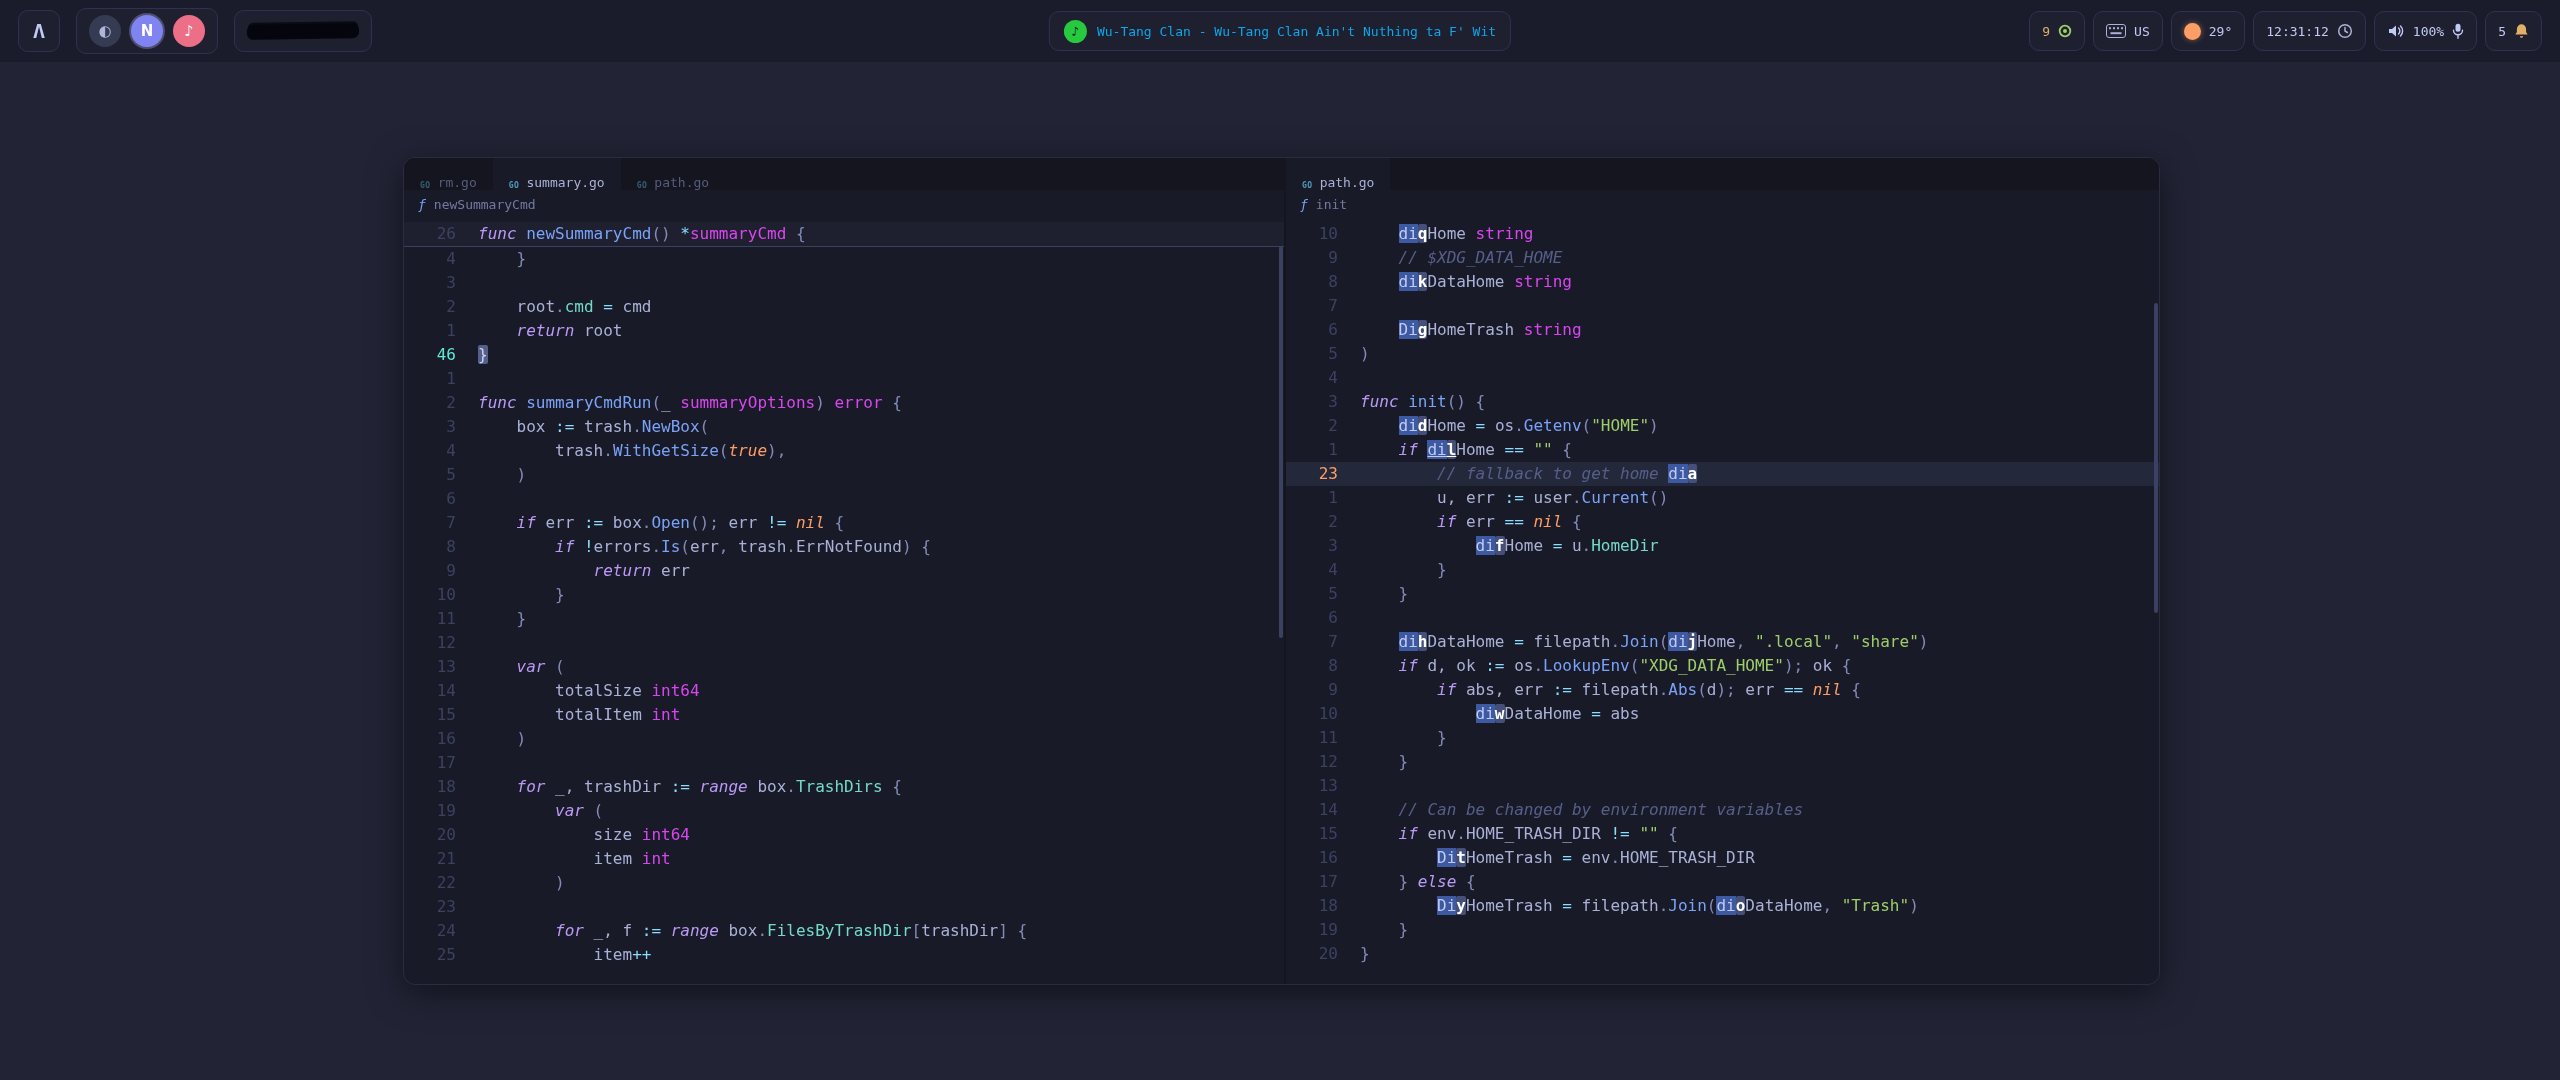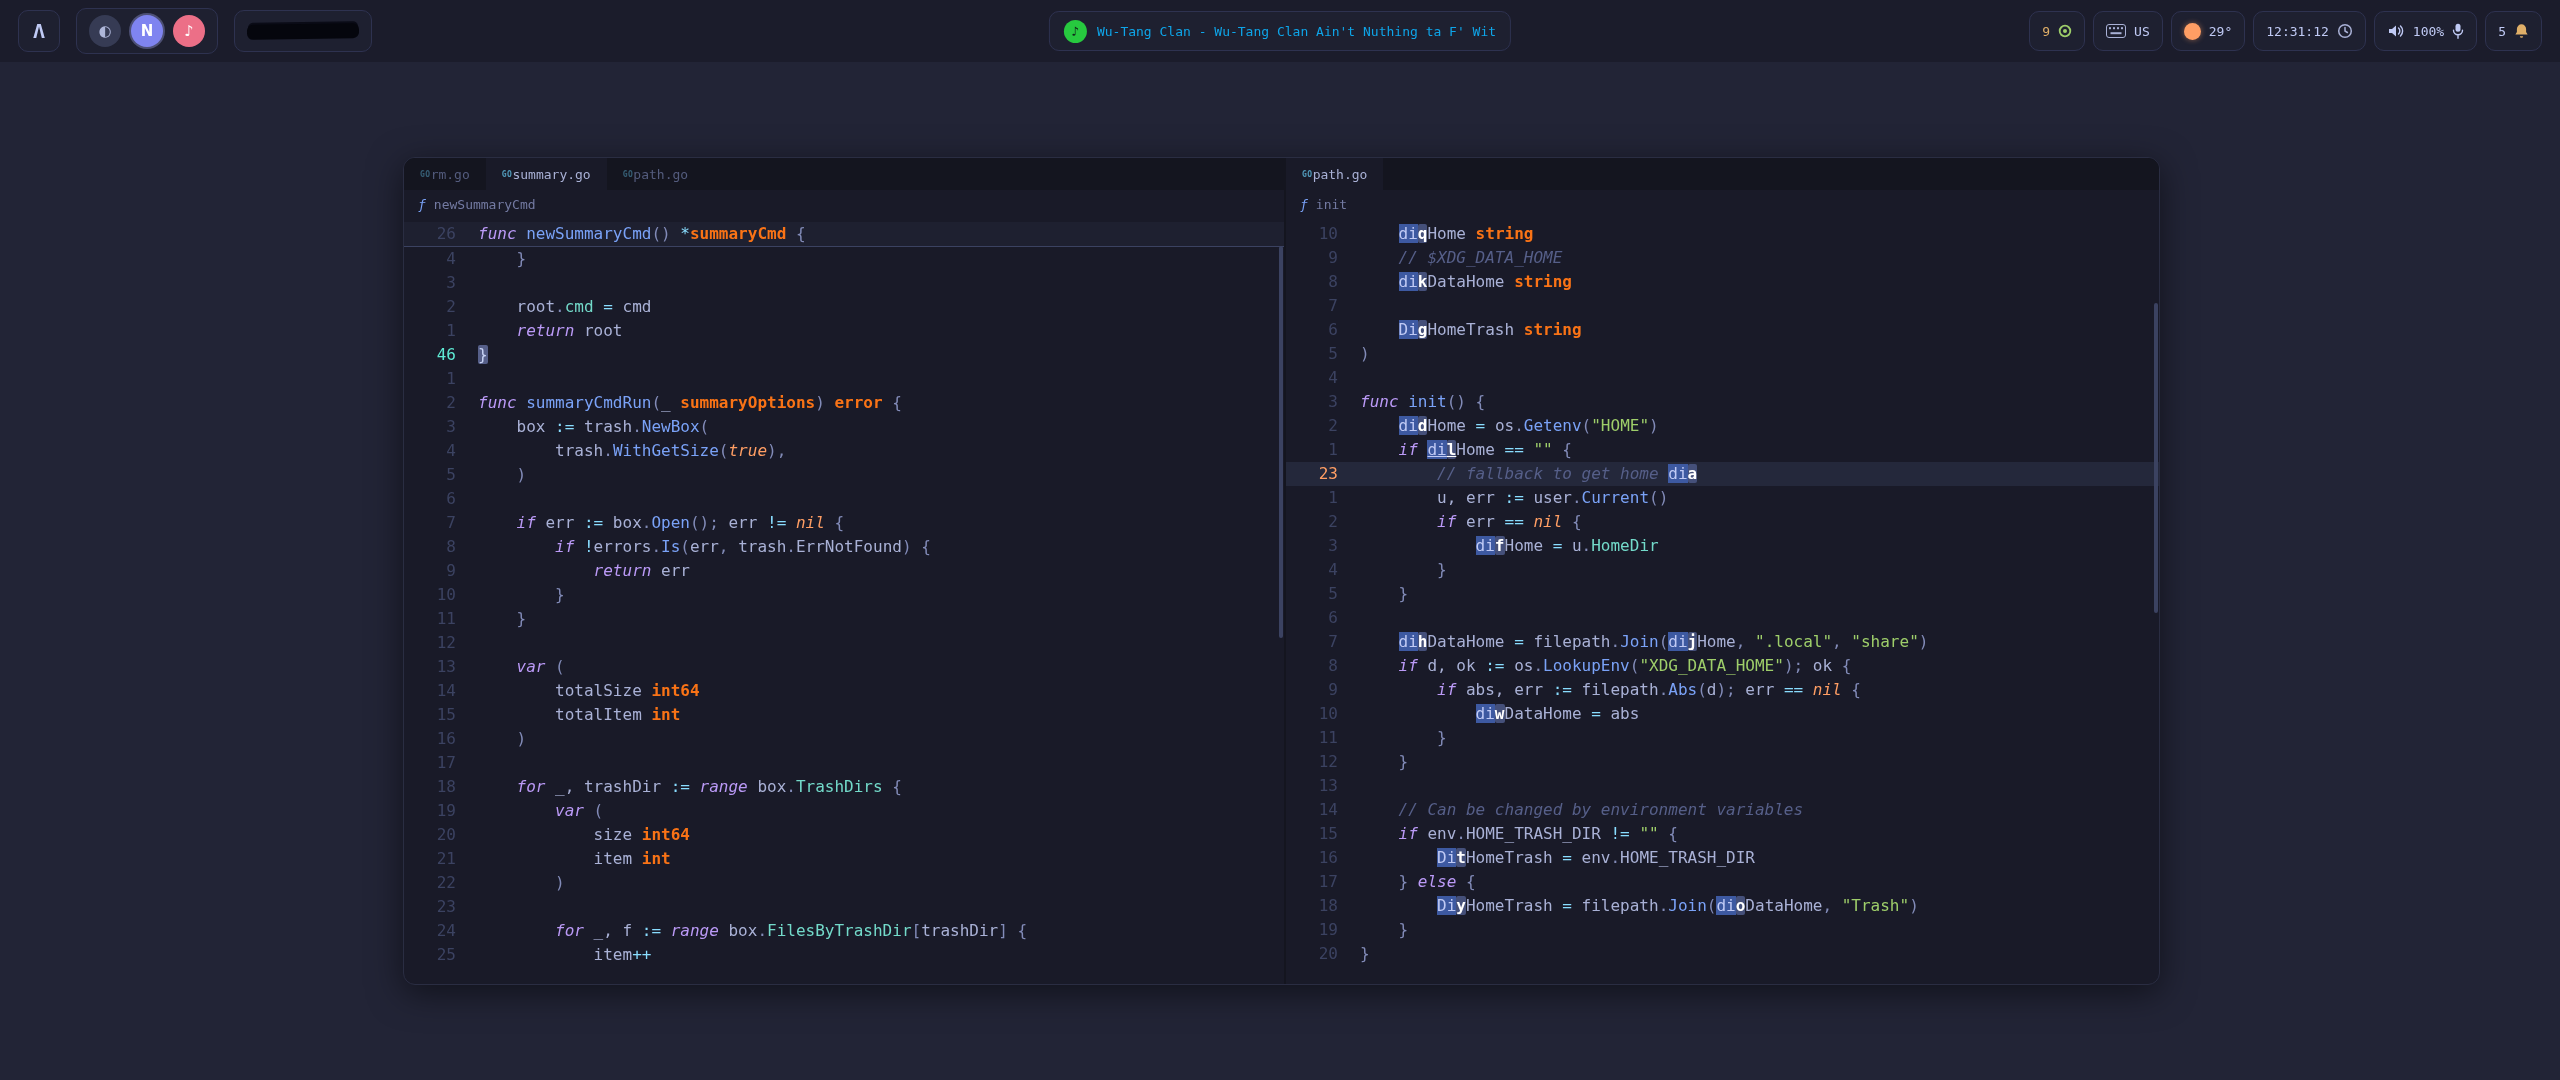--- a/index.html
+++ b/index.html
@@ -48,40 +48,40 @@
   .window{
     position:absolute;left:403px;top:157px;width:1755px;height:826px;
     background:#191a28;border:1px solid #2a2d42;border-radius:12px;overflow:hidden;
     box-shadow:0 8px 34px rgba(0,0,0,.5);
     display:flex;
   }
   .pane{display:flex;flex-direction:column;position:relative;box-sizing:border-box;}
   .pane.p0{width:880px;}
   .pane.p1{flex:1;border-left:2px solid #14151f;}
   .tabs{height:32px;flex:0 0 32px;background:#14151f;display:flex;align-items:stretch;overflow:hidden;}
-  .tab{display:flex;align-items:center;gap:0;padding:0 16px;font-size:13px;color:#545c7e;}
+  .tab{display:flex;align-items:flex-end;gap:7px;padding:0 16px;font-size:13px;color:#545c7e;}
   .tab .goicon{opacity:.55;}
   .tab.active{background:#191a28;color:#a9b1d6;}
   .tab.active .goicon{opacity:1;}
   .goicon{font-size:8px;font-weight:bold;color:#519aba;letter-spacing:.5px;}
   .winbar{height:28px;flex:0 0 28px;display:flex;align-items:center;gap:8px;padding:0 14px;
           font-size:13px;color:#737aa2;}
   .winbar .sym{color:#7aa2f7;font-style:italic;font-size:13px;}
   .code{flex:1;padding-top:4px;font-size:16px;white-space:pre;overflow:hidden;}
   .line{display:flex;height:24px;line-height:24px;}
   .line .num{flex:0 0 52px;text-align:right;padding-right:22px;color:#3b4261;box-sizing:content-box;}
   .line .txt{flex:1;}
   .line.ctx{background:#1e2030;border-bottom:1px solid #3b4261;}
   .line.cur .num{color:#5eead4;}
   .line.curline{background:#24283b;}
   .line.curline .num{color:#ff9e64;}
   
   .tk-kw{color:#bb9af7;font-style:italic;}
   .tk-fn{color:#7aa2f7;}
-  .tk-ty{color:#f97316;font-weight:bold;}
+  .tk-ty{color:#d946ef;}
   .tk-st{color:#9ece6a;}
   .tk-cm{color:#565f89;font-style:italic;}
   .tk-va{color:#a9b1d6;}
   .tk-pu{color:#828bb8;}
   .tk-op{color:#89ddff;}
   .tk-pr{color:#73daca;}
   .tk-co{color:#ff9e64;font-style:italic;}
   .tk-fm{color:#c0caf5;background:#3d59a1;border-radius:0;}
   .tk-fl{color:#ffffff;background:#45507a;font-weight:bold;border-radius:2px;}
   .tk-u{text-decoration:underline;}

